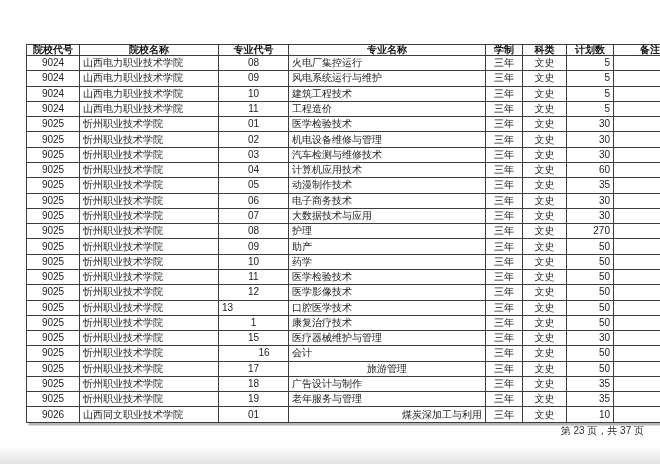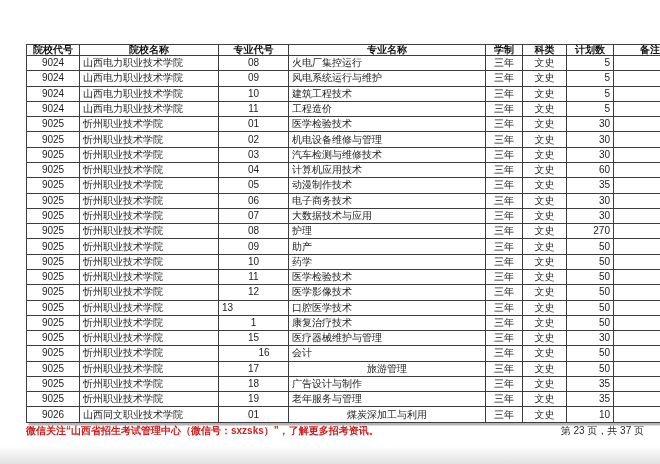--- a/index.html
+++ b/index.html
@@ -325,28 +325,27 @@
           <td style="text-align: left;">老年服务与管理</td>
           <td style="text-align: center;">三年</td>
           <td style="text-align: center;">文史</td>
           <td style="text-align: right;">35</td>
           <td style="text-align: left;"></td>
         </tr>
         <tr>
           <td style="text-align: center;">9026</td>
           <td style="text-align: left;">山西同文职业技术学院</td>
           <td style="text-align: center;">01</td>
-          <td style="text-align: center;">煤炭深加工与利用</td>
+          <td style="text-align: right;">煤炭深加工与利用</td>
           <td style="text-align: center;">三年</td>
           <td style="text-align: center;">文史</td>
           <td style="text-align: right;">10</td>
           <td style="text-align: left;"></td>
         </tr>
       </tbody>
   </table>
 
-  <div class="footer-note" style="color: rgb(207, 29, 29);">微信关注“山西省招生考试管理中心（微信号：sxzsks）”，了解更多招考资讯。</div>
 
   <div class="page-info">第 23 页，共 37 页</div>
 
   <div class="bottom-shade"></div>
 
 </div>
 
 </body></html>

